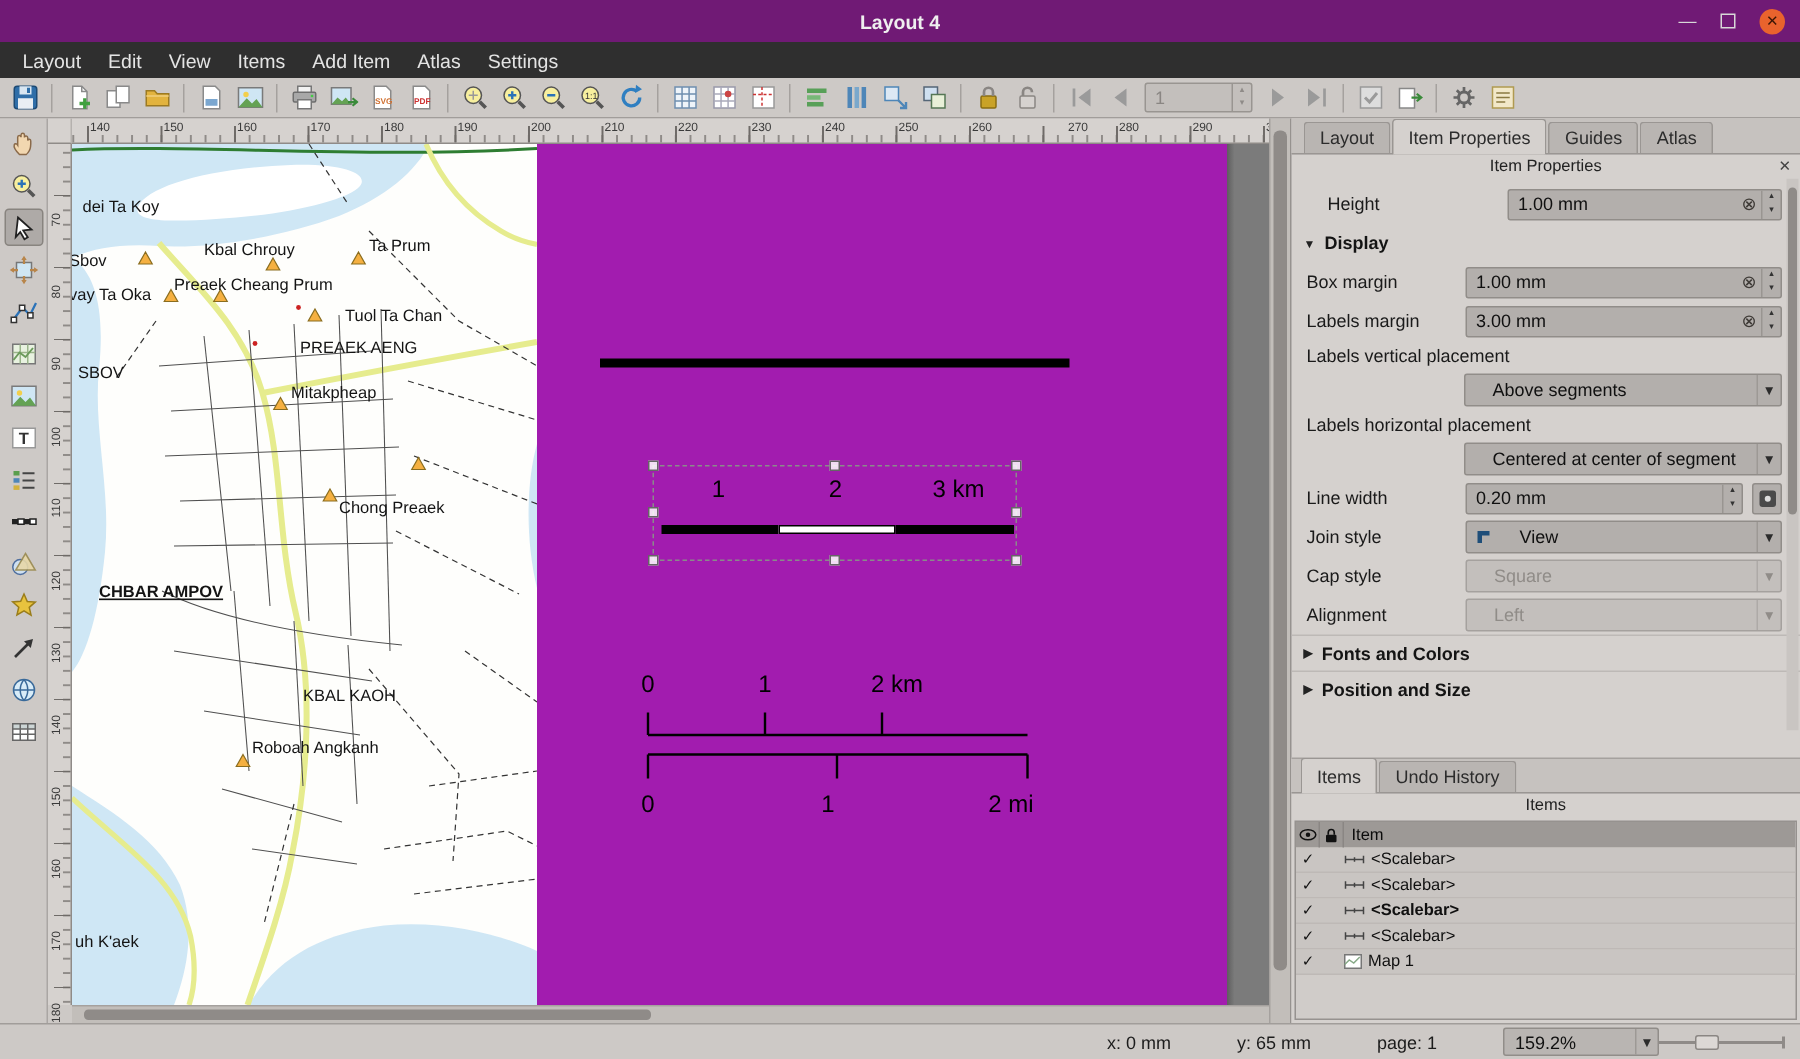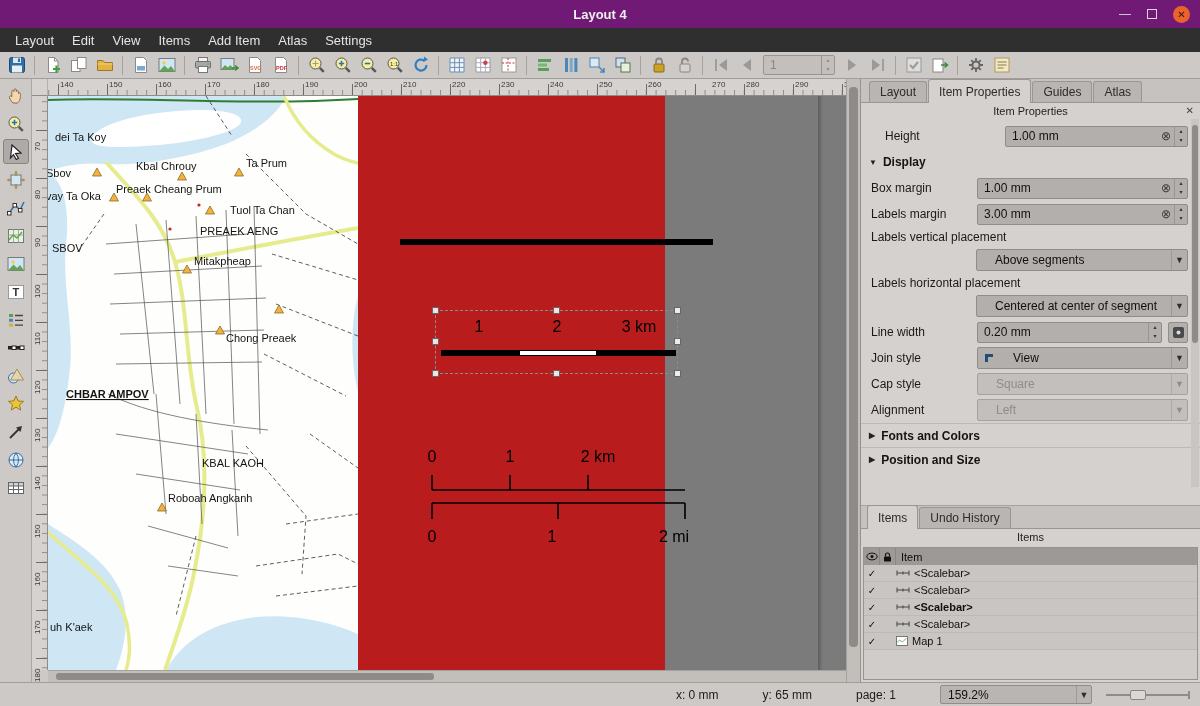--- a/index.html
+++ b/index.html
@@ -42,21 +42,21 @@
     background-image:linear-gradient(90deg,#6f6b68 0 1px,transparent 1px),linear-gradient(90deg,#8f8b88 0 1px,transparent 1px);
     background-size:49px 11px,9.8px 5px;background-repeat:repeat-x,repeat-x;background-position:10px bottom,10px bottom}
   .hr-num{position:absolute;top:1px;font-size:8px;color:#3a3a3a}
   .vruler{position:absolute;left:32px;top:96px;width:16px;height:574px;background-color:#d6d2cf;border-right:1px solid #8f8b88;
     background-image:linear-gradient(180deg,#6f6b68 0 1px,transparent 1px),linear-gradient(180deg,#8f8b88 0 1px,transparent 1px);
     background-size:11px 48px,5px 9.6px;background-repeat:repeat-y,repeat-y;background-position:right 34px,right 34px}
   .vr-num{position:absolute;left:1px;width:12px;height:34px;font-size:8px;color:#3a3a3a;writing-mode:vertical-rl;transform:rotate(180deg);text-align:center}
 
   
   .canvas{position:absolute;left:48px;top:96px;width:798px;height:574px;background:#7b7b7b;overflow:hidden}
-  .page{position:absolute;left:0;top:0;width:617px;height:574px;background:#b91c1c}
+  .page{position:absolute;left:0;top:0;width:770px;height:574px;background:#a21caf}
   .page-shadow{position:absolute;left:770px;top:0;width:5px;height:574px;background:linear-gradient(90deg,#5e5e5e,rgba(123,123,123,0))}
   .map-item{position:absolute;left:0;top:0;width:310px;height:574px}
   .map-label{font-family:"Liberation Sans",sans-serif;font-size:11px;fill:#141414}
   .map-label.bold{font-weight:bold}
 
   
   .sb1-label{position:absolute;left:352px;top:105px;width:313px;text-align:center;font-size:19px;color:#000}
   .sb1-bar{position:absolute;left:352px;top:143px;width:313px;height:6px;background:#000}
 
   
@@ -127,21 +127,21 @@
   .item-row.selected .row-label{font-weight:bold}
   .col-check{width:16px;text-align:center;font-size:10px;flex-shrink:0}
   .col-lock{width:16px;flex-shrink:0}
   .row-icon{display:flex;align-items:center;margin-right:4px}
   .row-label{white-space:nowrap}
 
   
   .statusbar{position:absolute;left:0;top:682px;width:1200px;height:24px;background:#cdc9c6;border-top:1px solid #a19d9a;display:flex;align-items:center;font-size:12px;color:#1c1c1c;padding-right:10px}
   .sb-spacer{flex:1}
   .sb-text{margin-right:44px;white-space:nowrap}
-  .zoom-combo{width:152px;height:19px;background:#b9b5b2;border:1px solid #918d89;border-radius:2px;display:flex;align-items:center;margin-right:14px}
+  .zoom-combo{width:104px;height:19px;background:#b9b5b2;border:1px solid #918d89;border-radius:2px;display:flex;align-items:center;}
   .zoom-value{flex:1;padding-left:7px;font-size:12px;color:#101010}
   .zoom-arrow{width:15px;text-align:center;font-size:9px;color:#2c2c2c;border-left:1px solid #9d9995;align-self:stretch;display:flex;align-items:center;justify-content:center}
   .zoom-slider{position:relative;width:84px;height:16px}
   .zoom-slider .groove{position:absolute;left:0;right:0;top:7px;height:2px;background:#8f8b88}
   .zoom-slider .handle{position:absolute;left:24px;top:3px;width:16px;height:10px;background:#dcd8d5;border:1px solid #8a8683;border-radius:2px}
   .zoom-slider .end-tick{position:absolute;right:0;top:4px;width:2px;height:8px;background:#8f8b88}
 </style>
 </head>
 <body>
 

